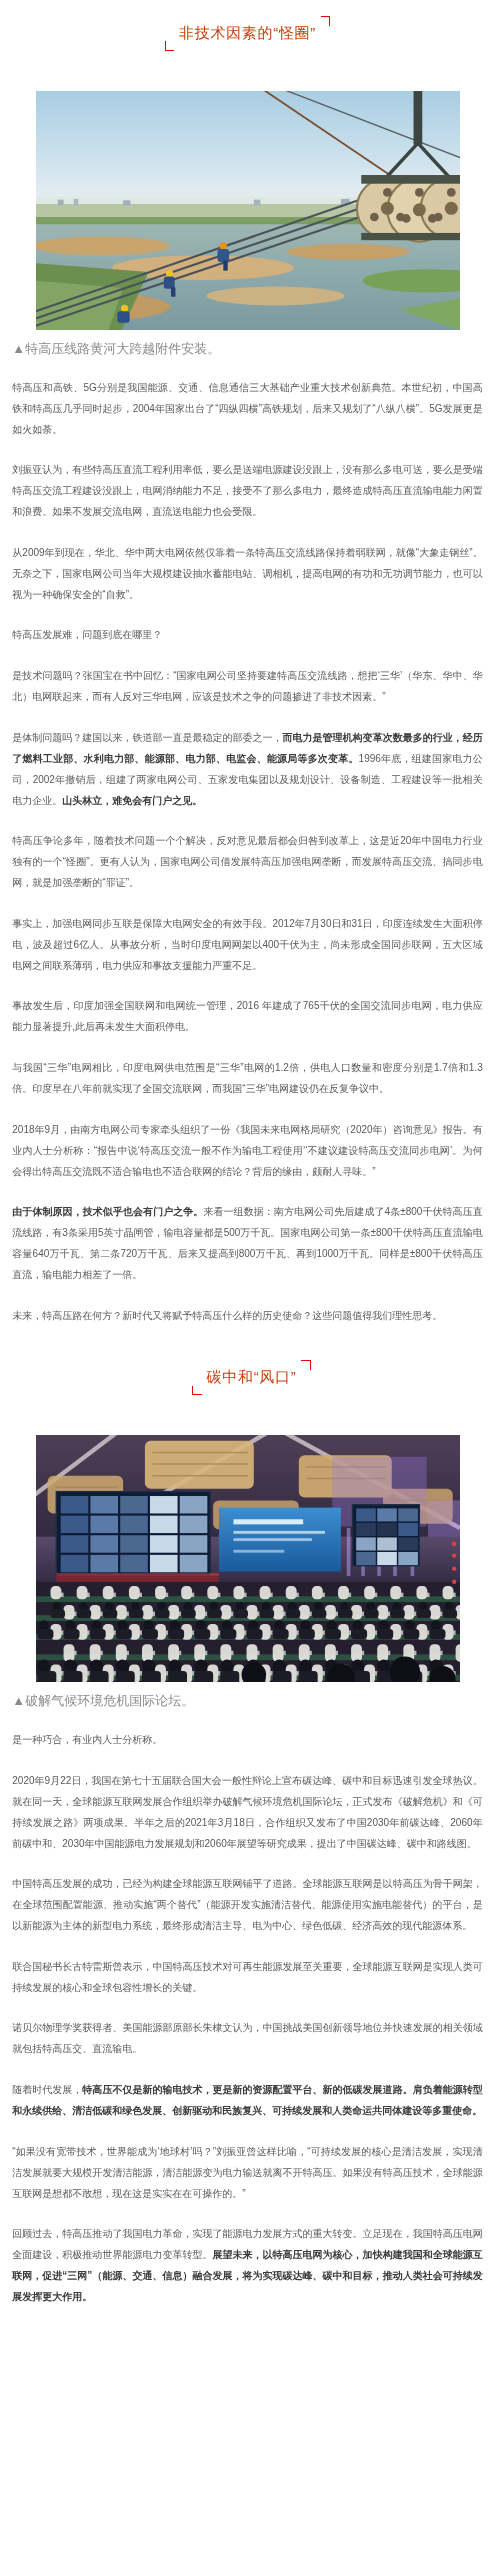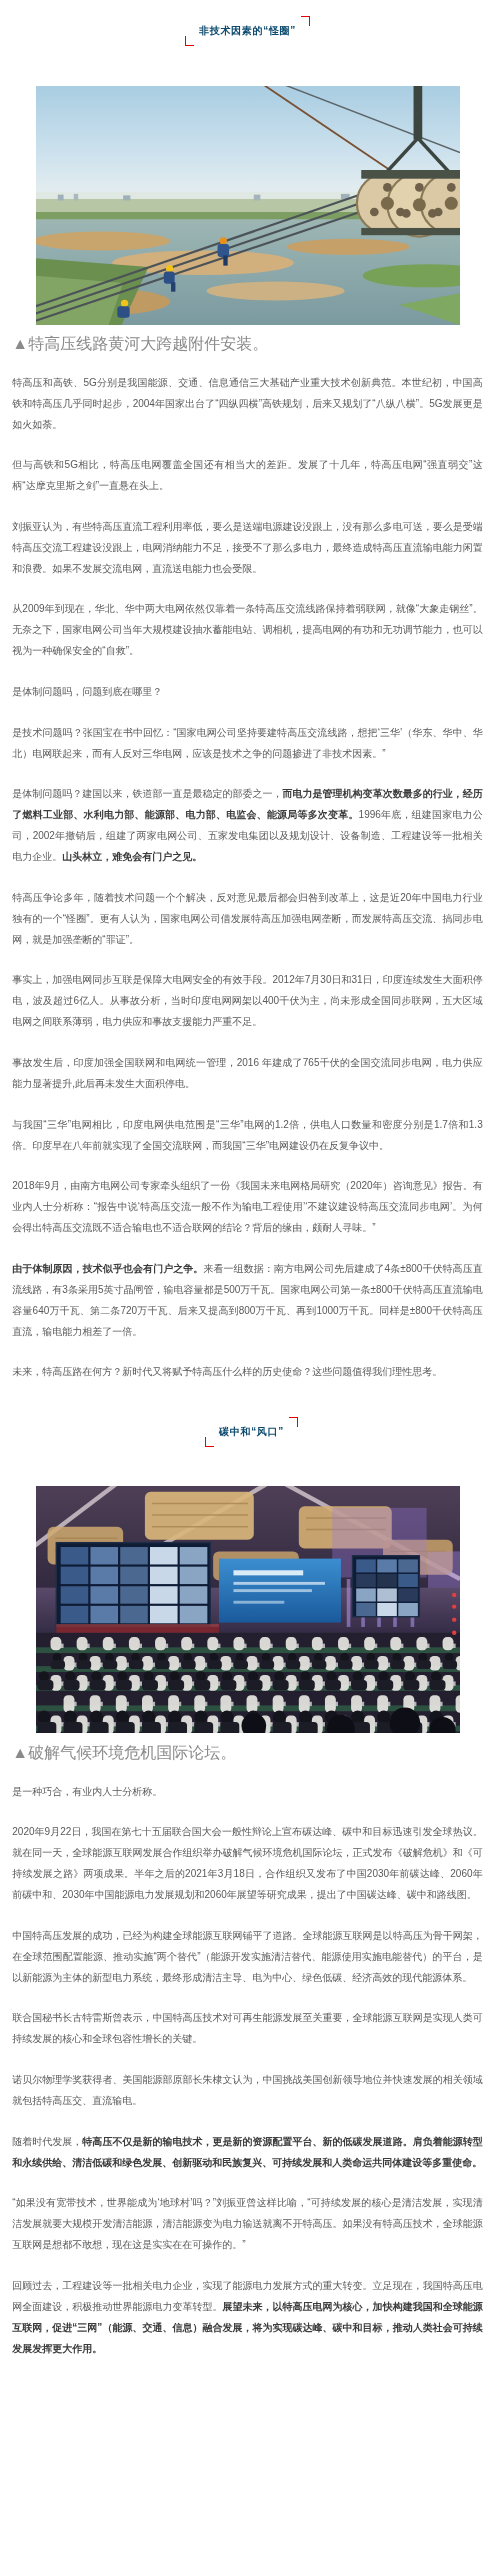--- a/index.html
+++ b/index.html
@@ -7,32 +7,32 @@
     width:495px;
     font-family:"Liberation Sans","DejaVu Sans",sans-serif;
     -webkit-font-smoothing:antialiased;
   }
   .article{padding:16px 0 35px;}
   
   .title-wrap{text-align:center;margin-top:1.5px;}
   .title-wrap.second{margin-top:36px;margin-left:8px;}
   .sec-title{
     display:inline-block;position:relative;
-    font-size:10px;font-weight:700;color:#0c4a6e;
+    font-size:15px;font-weight:400;color:#c2410c;
     letter-spacing:0.7px;padding:6.5px 11.6px;
   }
   .corner{position:absolute;width:8.7px;height:8.7px;}
   .corner.tr{top:-1.5px;right:-2.9px;border-top:1.5px solid #e60000;border-right:1.5px solid #e60000;}
   .corner.bl{bottom:-1.5px;left:-2.9px;border-bottom:1.5px solid #e60000;border-left:1.5px solid #e60000;}
   
   .photo{display:block;width:424px;margin:41px auto 0;}
   .photo svg{display:block;}
   .caption{
     margin:11.6px 12.3px 0;
-    font-size:16px;line-height:16px;color:#8a8a8a;
+    font-size:13px;line-height:16px;color:#8a8a8a;
   }
   
   .content{margin:10.2px 12.3px 0;}
   .content p{
     margin:19.6px 0 0;
     font-size:10px;line-height:21px;color:#595959;
     text-align:justify;text-justify:inter-ideograph;
     word-break:break-all;
   }
   .content p b{color:#3c3c3c;font-weight:700;}
@@ -122,24 +122,23 @@
           <circle cx="86" cy="160" r="6" fill="#6f604a"></circle>
         <rect x="-20" y="102" width="156" height="12" fill="#4a5248"></rect>
         <rect x="-20" y="182" width="156" height="10" fill="#4a5248"></rect>
       </g>
     </svg>
   </div>
   <div class="caption">▲特高压线路黄河大跨越附件安装。</div>
 
   <div class="content">
       <p><span>特高压和高铁、5G分别是我国能源、交通、信息通信三大基础产业重大技术创新典范。本世纪初，中国高铁和特高压几乎同时起步，2004年国家出台了“四纵四横”高铁规划，后来又规划了“八纵八横”。5G发展更是如火如荼。</span></p>
-      <p><span>但与高铁和5G相比，特高压电网覆盖全国还有相当大的差距。发展了十几年，特高压电网“强直弱交”这柄“达摩克里斯之剑”一直悬在头上。</span></p>
       <p><span>刘振亚认为，有些特高压直流工程利用率低，要么是送端电源建设没跟上，没有那么多电可送，要么是受端特高压交流工程建设没跟上，电网消纳能力不足，接受不了那么多电力，最终造成特高压直流输电能力闲置和浪费。如果不发展交流电网，直流送电能力也会受限。</span></p>
       <p><span>从2009年到现在，华北、华中两大电网依然仅靠着一条特高压交流线路保持着弱联网，就像“大象走钢丝”。无奈之下，国家电网公司当年大规模建设抽水蓄能电站、调相机，提高电网的有功和无功调节能力，也可以视为一种确保安全的“自救”。</span></p>
-      <p><span>是体制问题吗，问题到底在哪里？</span></p>
+      <p><span>特高压发展难，问题到底在哪里？</span></p>
       <p><span>是技术问题吗？张国宝在书中回忆：“国家电网公司坚持要建特高压交流线路，想把‘三华’（华东、华中、华北）电网联起来，而有人反对三华电网，应该是技术之争的问题掺进了非技术因素。”</span></p>
       <p><span>是体制问题吗？建国以来，铁道部一直是最稳定的部委之一，</span><b>而电力是管理机构变革次数最多的行业，经历了燃料工业部、水利电力部、能源部、电力部、电监会、能源局等多次变革。</b><span>1996年底，组建国家电力公司，2002年撤销后，组建了两家电网公司、五家发电集团以及规划设计、设备制造、工程建设等一批相关电力企业。</span><b>山头林立，难免会有门户之见。</b></p>
       <p><span>特高压争论多年，随着技术问题一个个解决，反对意见最后都会归咎到改革上，这是近20年中国电力行业独有的一个“怪圈”。更有人认为，国家电网公司借发展特高压加强电网垄断，而发展特高压交流、搞同步电网，就是加强垄断的“罪证”。</span></p>
       <p><span>事实上，加强电网同步互联是保障大电网安全的有效手段。2012年7月30日和31日，印度连续发生大面积停电，波及超过6亿人。从事故分析，当时印度电网网架以400千伏为主，尚未形成全国同步联网，五大区域电网之间联系薄弱，电力供应和事故支援能力严重不足。</span></p>
       <p><span>事故发生后，印度加强全国联网和电网统一管理，2016 年建成了765千伏的全国交流同步电网，电力供应能力显著提升,此后再未发生大面积停电。</span></p>
       <p><span>与我国“三华”电网相比，印度电网供电范围是“三华”电网的1.2倍，供电人口数量和密度分别是1.7倍和1.3倍。印度早在八年前就实现了全国交流联网，而我国“三华”电网建设仍在反复争议中。</span></p>
       <p><span>2018年9月，由南方电网公司专家牵头组织了一份《我国未来电网格局研究（2020年）咨询意见》报告。有业内人士分析称：“报告中说‘特高压交流一般不作为输电工程使用’‘不建议建设特高压交流同步电网’。为何会得出特高压交流既不适合输电也不适合联网的结论？背后的缘由，颇耐人寻味。”</span></p>
       <p><b>由于体制原因，技术似乎也会有门户之争。</b><span>来看一组数据：南方电网公司先后建成了4条±800千伏特高压直流线路，有3条采用5英寸晶闸管，输电容量都是500万千瓦。国家电网公司第一条±800千伏特高压直流输电容量640万千瓦、第二条720万千瓦、后来又提高到800万千瓦、再到1000万千瓦。同样是±800千伏特高压直流，输电能力相差了一倍。</span></p>
       <p><span>未来，特高压路在何方？新时代又将赋予特高压什么样的历史使命？这些问题值得我们理性思考。</span></p>
     </div>
@@ -522,17 +521,17 @@
   <div class="caption">▲破解气候环境危机国际论坛。</div>
 
   <div class="content">
       <p><span>是一种巧合，有业内人士分析称。</span></p>
       <p><span>2020年9月22日，我国在第七十五届联合国大会一般性辩论上宣布碳达峰、碳中和目标迅速引发全球热议。就在同一天，全球能源互联网发展合作组织举办破解气候环境危机国际论坛，正式发布《破解危机》和《可持续发展之路》两项成果。半年之后的2021年3月18日，合作组织又发布了中国2030年前碳达峰、2060年前碳中和、2030年中国能源电力发展规划和2060年展望等研究成果，提出了中国碳达峰、碳中和路线图。</span></p>
       <p><span>中国特高压发展的成功，已经为构建全球能源互联网铺平了道路。全球能源互联网是以特高压为骨干网架，在全球范围配置能源、推动实施“两个替代”（能源开发实施清洁替代、能源使用实施电能替代）的平台，是以新能源为主体的新型电力系统，最终形成清洁主导、电为中心、绿色低碳、经济高效的现代能源体系。</span></p>
       <p><span>联合国秘书长古特雷斯曾表示，中国特高压技术对可再生能源发展至关重要，全球能源互联网是实现人类可持续发展的核心和全球包容性增长的关键。</span></p>
       <p><span>诺贝尔物理学奖获得者、美国能源部原部长朱棣文认为，中国挑战美国创新领导地位并快速发展的相关领域就包括特高压交、直流输电。</span></p>
       <p><span>随着时代发展，</span><b>特高压不仅是新的输电技术，更是新的资源配置平台、新的低碳发展道路。肩负着能源转型和永续供给、清洁低碳和绿色发展、创新驱动和民族复兴、可持续发展和人类命运共同体建设等多重使命。</b></p>
       <p><span>“如果没有宽带技术，世界能成为‘地球村’吗？”刘振亚曾这样比喻，“可持续发展的核心是清洁发展，实现清洁发展就要大规模开发清洁能源，清洁能源变为电力输送就离不开特高压。如果没有特高压技术，全球能源互联网是想都不敢想，现在这是实实在在可操作的。”</span></p>
-      <p><span>回顾过去，工程建设等一批相关电力企业，实现了能源电力发展方式的重大转变。立足现在，我国特高压电网全面建设，积极推动世界能源电力变革转型。</span><b>展望未来，以特高压电网为核心，加快构建我国和全球能源互联网，促进“三网”（能源、交通、信息）融合发展，将为实现碳达峰、碳中和目标，推动人类社会可持续发展发挥更大作用。</b></p>
+      <p><span>回顾过去，特高压推动了我国电力革命，实现了能源电力发展方式的重大转变。立足现在，我国特高压电网全面建设，积极推动世界能源电力变革转型。</span><b>展望未来，以特高压电网为核心，加快构建我国和全球能源互联网，促进“三网”（能源、交通、信息）融合发展，将为实现碳达峰、碳中和目标，推动人类社会可持续发展发挥更大作用。</b></p>
     </div>
 
 </div>
 
 
 </body></html>

